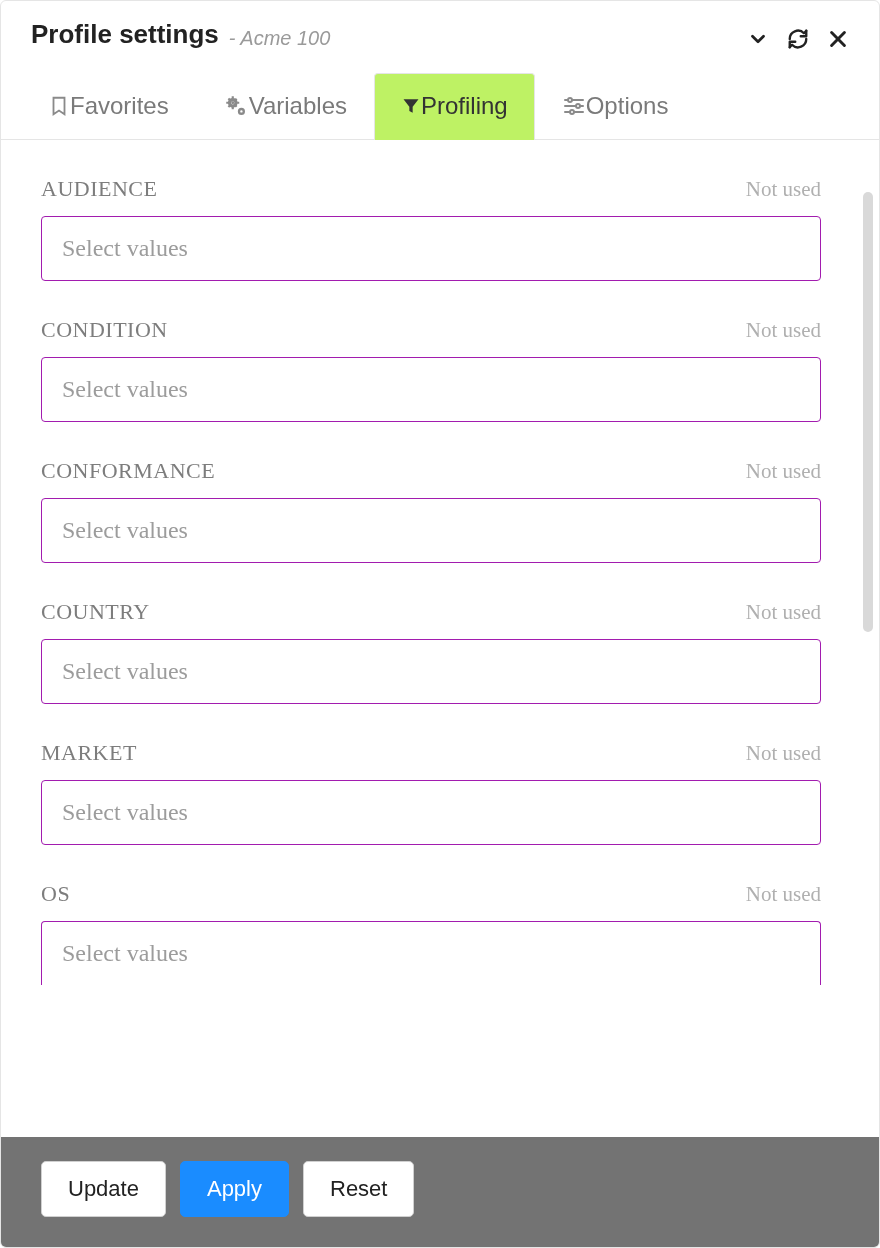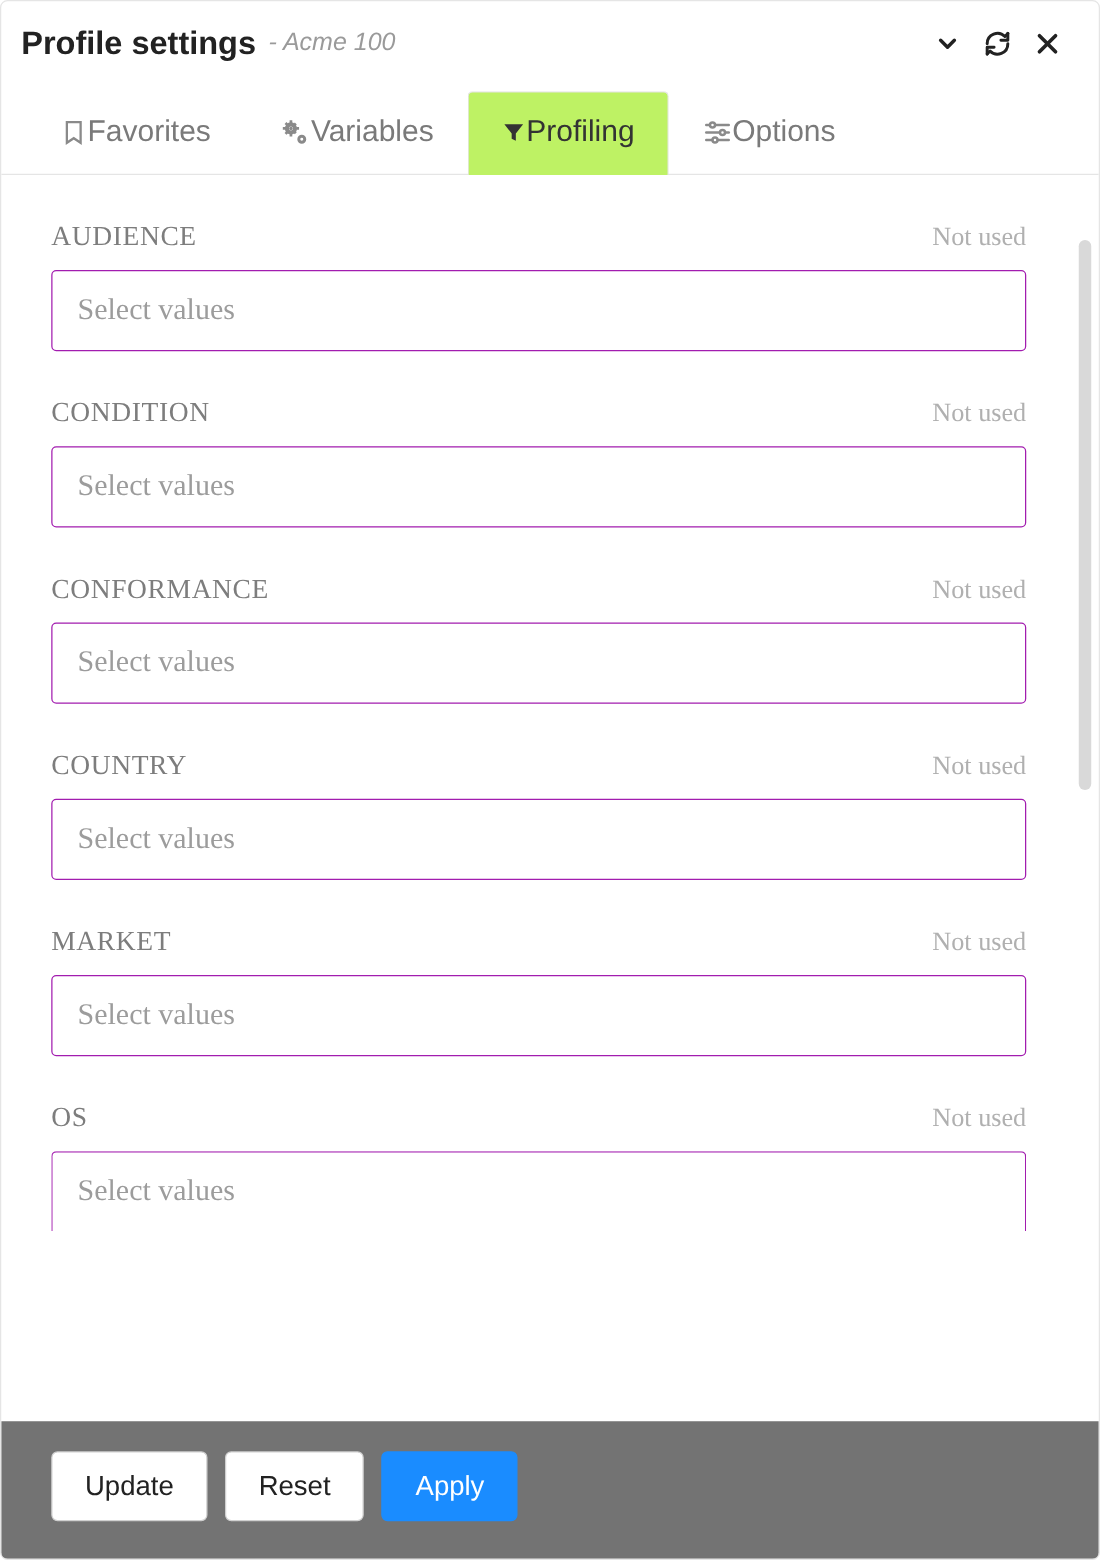--- a/index.html
+++ b/index.html
@@ -6,21 +6,21 @@
   html, body { width: 880px; height: 1248px; font-family: -apple-system, "Segoe UI", "Helvetica Neue", Arial, sans-serif; background: #fff; color: #333; }
   .panel {
     width: 880px; height: 1248px;
     border: 1px solid #e5e5e5;
     border-radius: 6px;
     background: #fff;
     display: flex; flex-direction: column;
     overflow: hidden;
   }
   .header {
-    display: flex; align-items: center; padding: 18px 30px 0 16px;
+    display: flex; align-items: flex-end; padding: 18px 30px 0 30px;
   }
   .title { font-size: 26px; font-weight: 600; color: #222; }
   .subtitle { font-size: 20px; font-style: italic; color: #9a9a9a; margin-left: 10px; }
   .header-actions { margin-left: auto; display: flex; gap: 18px; align-items: center; }
   .header-actions .icon-btn { cursor: pointer; color: #222; display: inline-flex; }
   .tabs {
     display: flex; margin-top: 22px;
     border-bottom: 1px solid #e5e5e5;
     padding: 0 20px;
   }
@@ -202,17 +202,17 @@
       </div>
 
     </div>
     <div class="scrollbar-track">
       <div class="scrollbar-thumb"></div>
     </div>
   </div>
 
   <div class="footer">
     <button class="btn">Update</button>
+    <button class="btn primary">Apply</button>
     <button class="btn push-right">Reset</button>
-    <button class="btn primary">Apply</button>
   </div>
 
 </div>
 
 </body></html>

